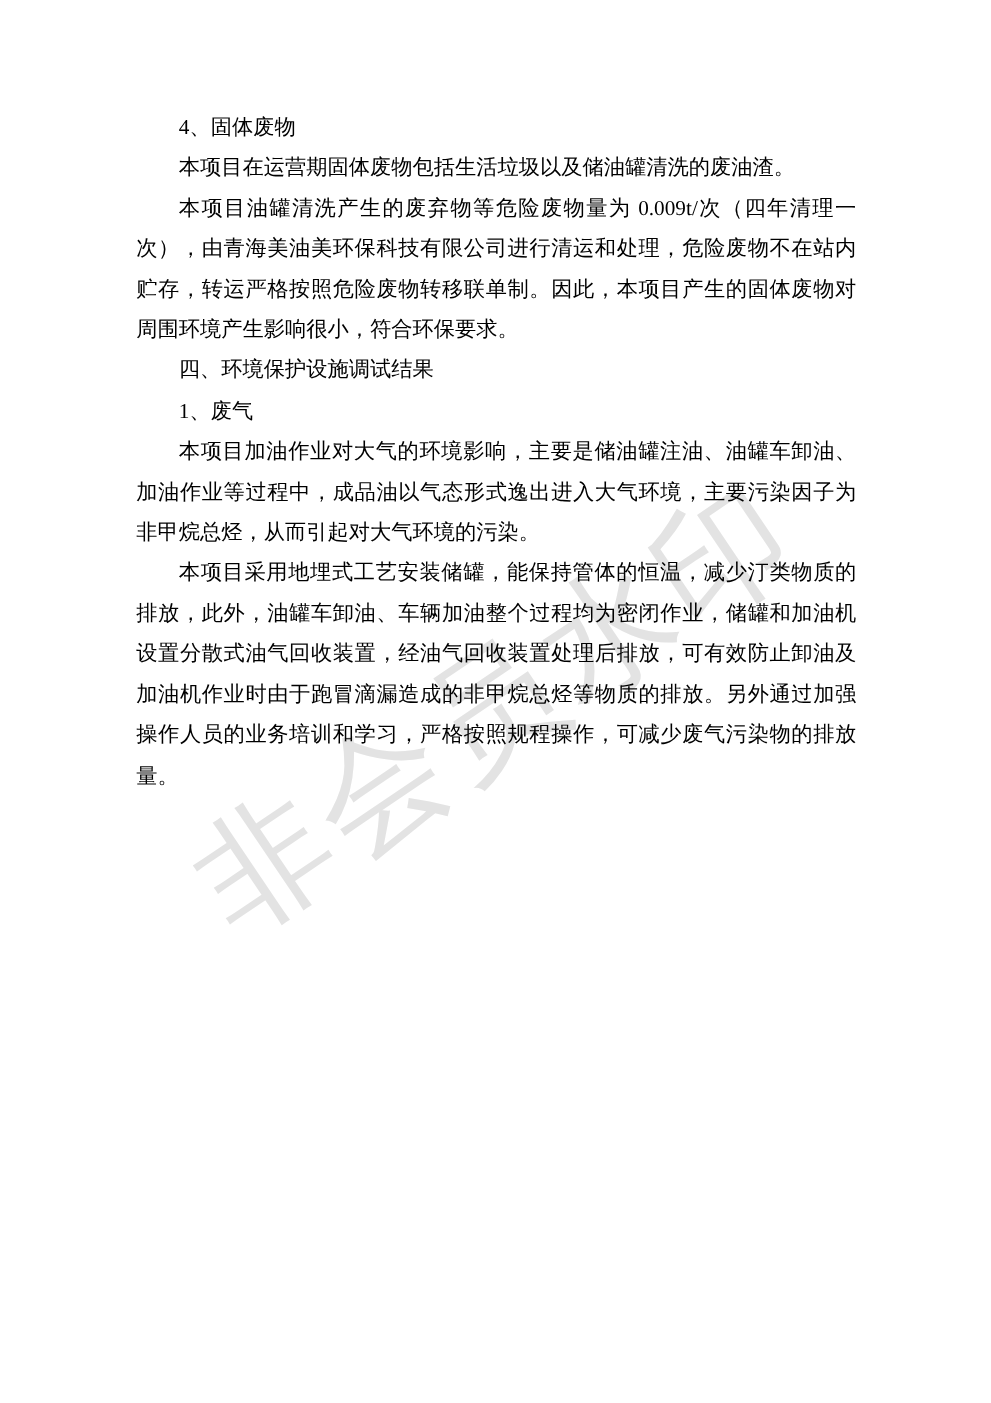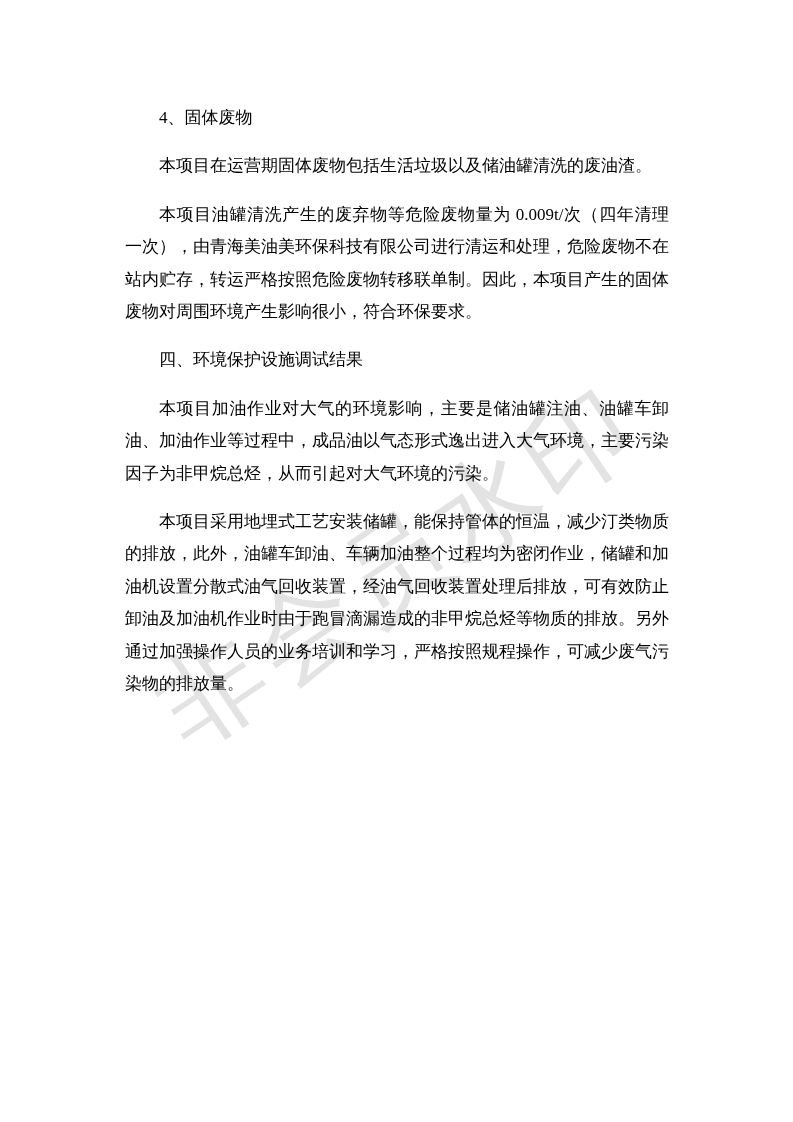--- a/index.html
+++ b/index.html
@@ -35,38 +35,39 @@
     left: 109px;
     top: 86px;
     width: 576px;
     z-index: 1;
     color: #000000;
     font-size: 17px;
     line-height: 32.4px;
     text-align: justify;
   }
   .content p {
-    margin: 16px;
+    margin: 0;
     padding: 0;
     text-indent: 2em;
     word-break: break-all;
   }
   .content p.bold {
     font-weight: normal;
   }
 </style>
 </head>
 <body>
 
 <div class="page">
 
   <div class="watermark">非会员水印</div>
 
   <div class="content">
     <p>4、固体废物</p>
     <p>本项目在运营期固体废物包括生活垃圾以及储油罐清洗的废油渣。</p>
     <p>本项目油罐清洗产生的废弃物等危险废物量为 0.009t/次（四年清理一次），由青海美油美环保科技有限公司进行清运和处理，危险废物不在站内贮存，转运严格按照危险废物转移联单制。因此，本项目产生的固体废物对周围环境产生影响很小，符合环保要求。</p>
     <p class="bold">四、环境保护设施调试结果</p>
+    <p>1、废气</p>
     <p>本项目加油作业对大气的环境影响，主要是储油罐注油、油罐车卸油、加油作业等过程中，成品油以气态形式逸出进入大气环境，主要污染因子为非甲烷总烃，从而引起对大气环境的污染。</p>
     <p>本项目采用地埋式工艺安装储罐，能保持管体的恒温，减少汀类物质的排放，此外，油罐车卸油、车辆加油整个过程均为密闭作业，储罐和加油机设置分散式油气回收装置，经油气回收装置处理后排放，可有效防止卸油及加油机作业时由于跑冒滴漏造成的非甲烷总烃等物质的排放。另外通过加强操作人员的业务培训和学习，严格按照规程操作，可减少废气污染物的排放量。</p>
   </div>
 
 </div>
 
 </body></html>

